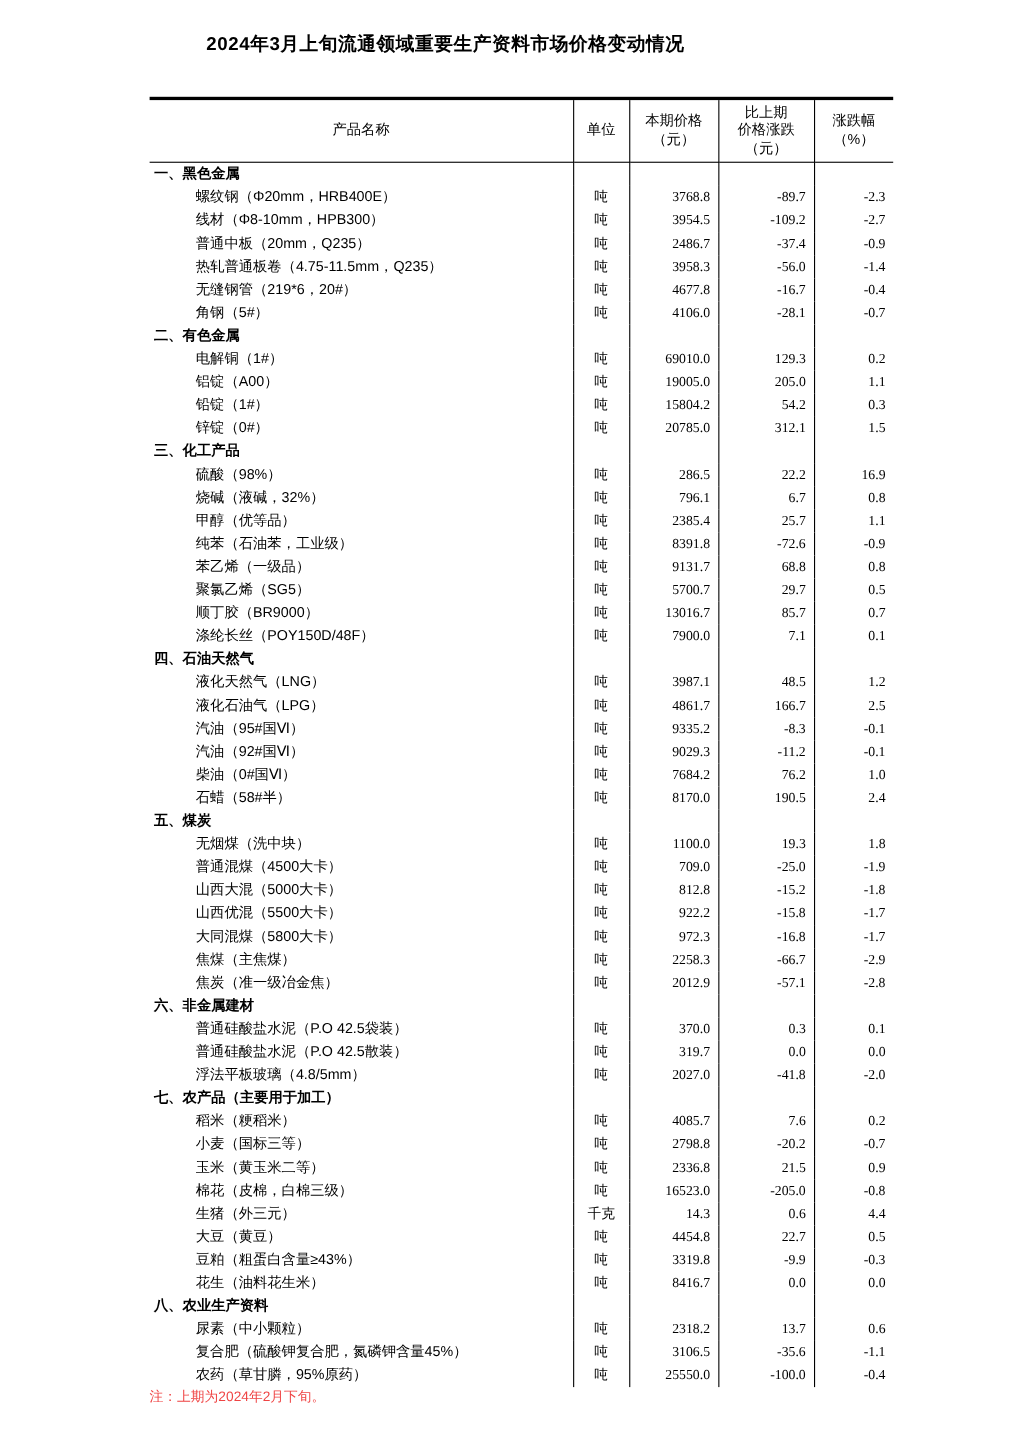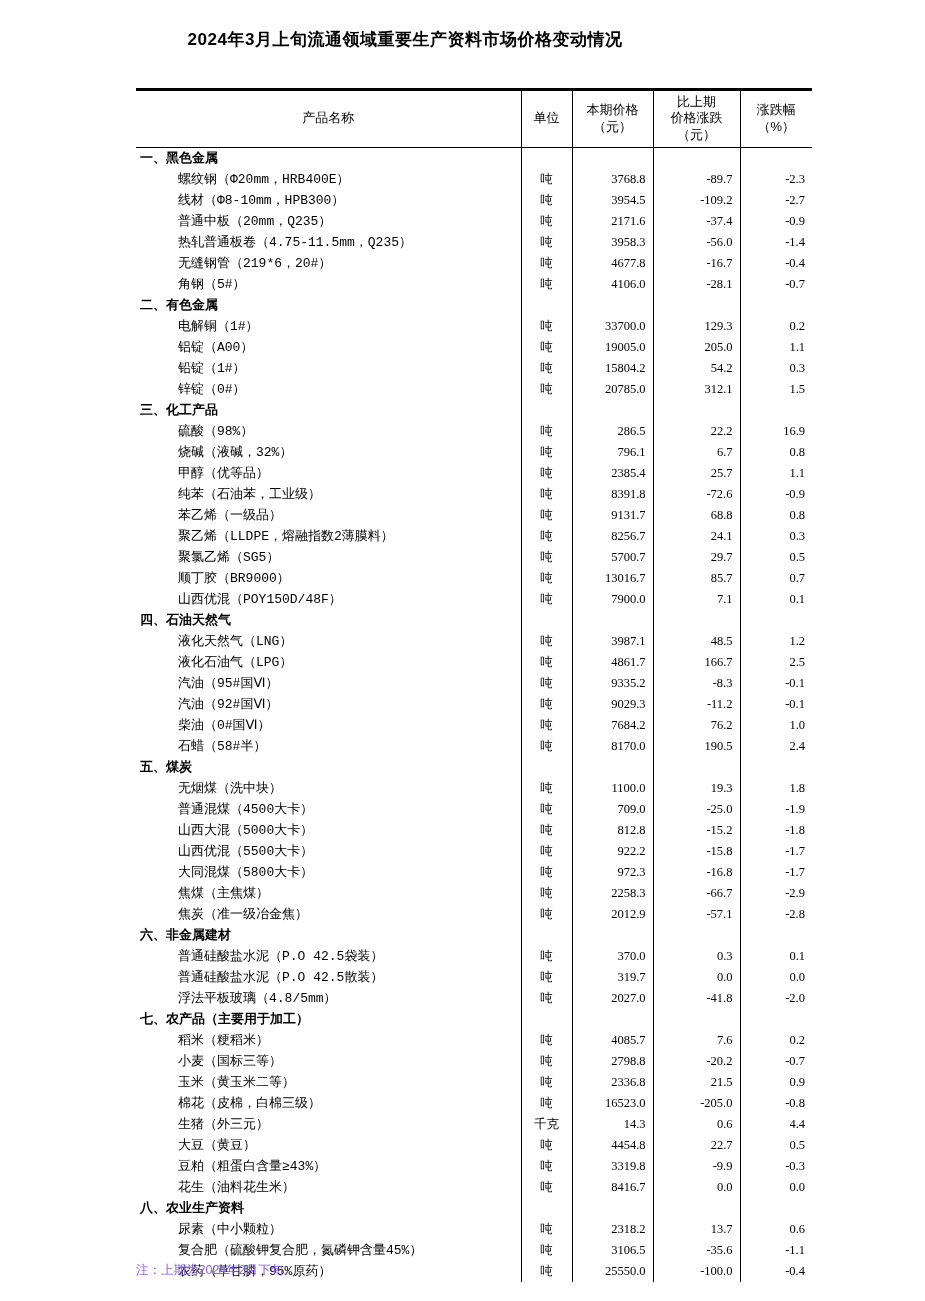--- a/index.html
+++ b/index.html
@@ -91,30 +91,30 @@
   tr.section-row td.c-name {
     font-weight: bold;
     font-family: Liberation Mono, monospace;
     font-size: 13px;
     padding-left: 4px;
     margin-top: 32px;
   }
   .indent {
     display: inline-block;
     padding-left: 40px;
-    font-family: Liberation Mono, monospace;
+    font-family: Liberation Sans, sans-serif;
     font-size: 13px;
   }
   .footnote {
     position: absolute;
     left: 136px;
     top: 1262px;
     font-size: 12.5px;
     font-family: "Liberation Sans", "DejaVu Sans", sans-serif;
-    color: #8b5cf6;
+    color: #ef4444;
     white-space: nowrap;
   }
   .col-name  { width: 385px; }
   .col-unit  { width: 51px; }
   .col-price { width: 81px; }
   .col-delta { width: 87px; }
   .col-pct   { width: 72px; }
 </style>
 </head>
 <body>
@@ -170,21 +170,21 @@
           <tr>
             <td class="c-name"><span class="indent">线材（Φ8-10mm，HPB300）</span></td>
             <td class="c-unit">吨</td>
             <td class="c-num">3954.5</td>
             <td class="c-num">-109.2</td>
             <td class="c-num c-last">-2.7</td>
           </tr>
           <tr>
             <td class="c-name"><span class="indent">普通中板（20mm，Q235）</span></td>
             <td class="c-unit">吨</td>
-            <td class="c-num">2171.6</td>
+            <td class="c-num">2486.7</td>
             <td class="c-num">-37.4</td>
             <td class="c-num c-last">-0.9</td>
           </tr>
           <tr>
             <td class="c-name"><span class="indent">热轧普通板卷（4.75-11.5mm，Q235）</span></td>
             <td class="c-unit">吨</td>
             <td class="c-num">3958.3</td>
             <td class="c-num">-56.0</td>
             <td class="c-num c-last">-1.4</td>
           </tr>
@@ -205,21 +205,21 @@
           <tr class="section-row">
             <td class="c-name">二、有色金属</td>
             <td class="c-unit">&nbsp;</td>
             <td class="c-num">&nbsp;</td>
             <td class="c-num">&nbsp;</td>
             <td class="c-num c-last">&nbsp;</td>
           </tr>
           <tr>
             <td class="c-name"><span class="indent">电解铜（1#）</span></td>
             <td class="c-unit">吨</td>
-            <td class="c-num">33700.0</td>
+            <td class="c-num">69010.0</td>
             <td class="c-num">129.3</td>
             <td class="c-num c-last">0.2</td>
           </tr>
           <tr>
             <td class="c-name"><span class="indent">铝锭（A00）</span></td>
             <td class="c-unit">吨</td>
             <td class="c-num">19005.0</td>
             <td class="c-num">205.0</td>
             <td class="c-num c-last">1.1</td>
           </tr>
@@ -273,42 +273,35 @@
             <td class="c-num c-last">-0.9</td>
           </tr>
           <tr>
             <td class="c-name"><span class="indent">苯乙烯（一级品）</span></td>
             <td class="c-unit">吨</td>
             <td class="c-num">9131.7</td>
             <td class="c-num">68.8</td>
             <td class="c-num c-last">0.8</td>
           </tr>
           <tr>
-            <td class="c-name"><span class="indent">聚乙烯（LLDPE，熔融指数2薄膜料）</span></td>
-            <td class="c-unit">吨</td>
-            <td class="c-num">8256.7</td>
-            <td class="c-num">24.1</td>
-            <td class="c-num c-last">0.3</td>
-          </tr>
-          <tr>
             <td class="c-name"><span class="indent">聚氯乙烯（SG5）</span></td>
             <td class="c-unit">吨</td>
             <td class="c-num">5700.7</td>
             <td class="c-num">29.7</td>
             <td class="c-num c-last">0.5</td>
           </tr>
           <tr>
             <td class="c-name"><span class="indent">顺丁胶（BR9000）</span></td>
             <td class="c-unit">吨</td>
             <td class="c-num">13016.7</td>
             <td class="c-num">85.7</td>
             <td class="c-num c-last">0.7</td>
           </tr>
           <tr>
-            <td class="c-name"><span class="indent">山西优混（POY150D/48F）</span></td>
+            <td class="c-name"><span class="indent">涤纶长丝（POY150D/48F）</span></td>
             <td class="c-unit">吨</td>
             <td class="c-num">7900.0</td>
             <td class="c-num">7.1</td>
             <td class="c-num c-last">0.1</td>
           </tr>
           <tr class="section-row">
             <td class="c-name">四、石油天然气</td>
             <td class="c-unit">&nbsp;</td>
             <td class="c-num">&nbsp;</td>
             <td class="c-num">&nbsp;</td>

